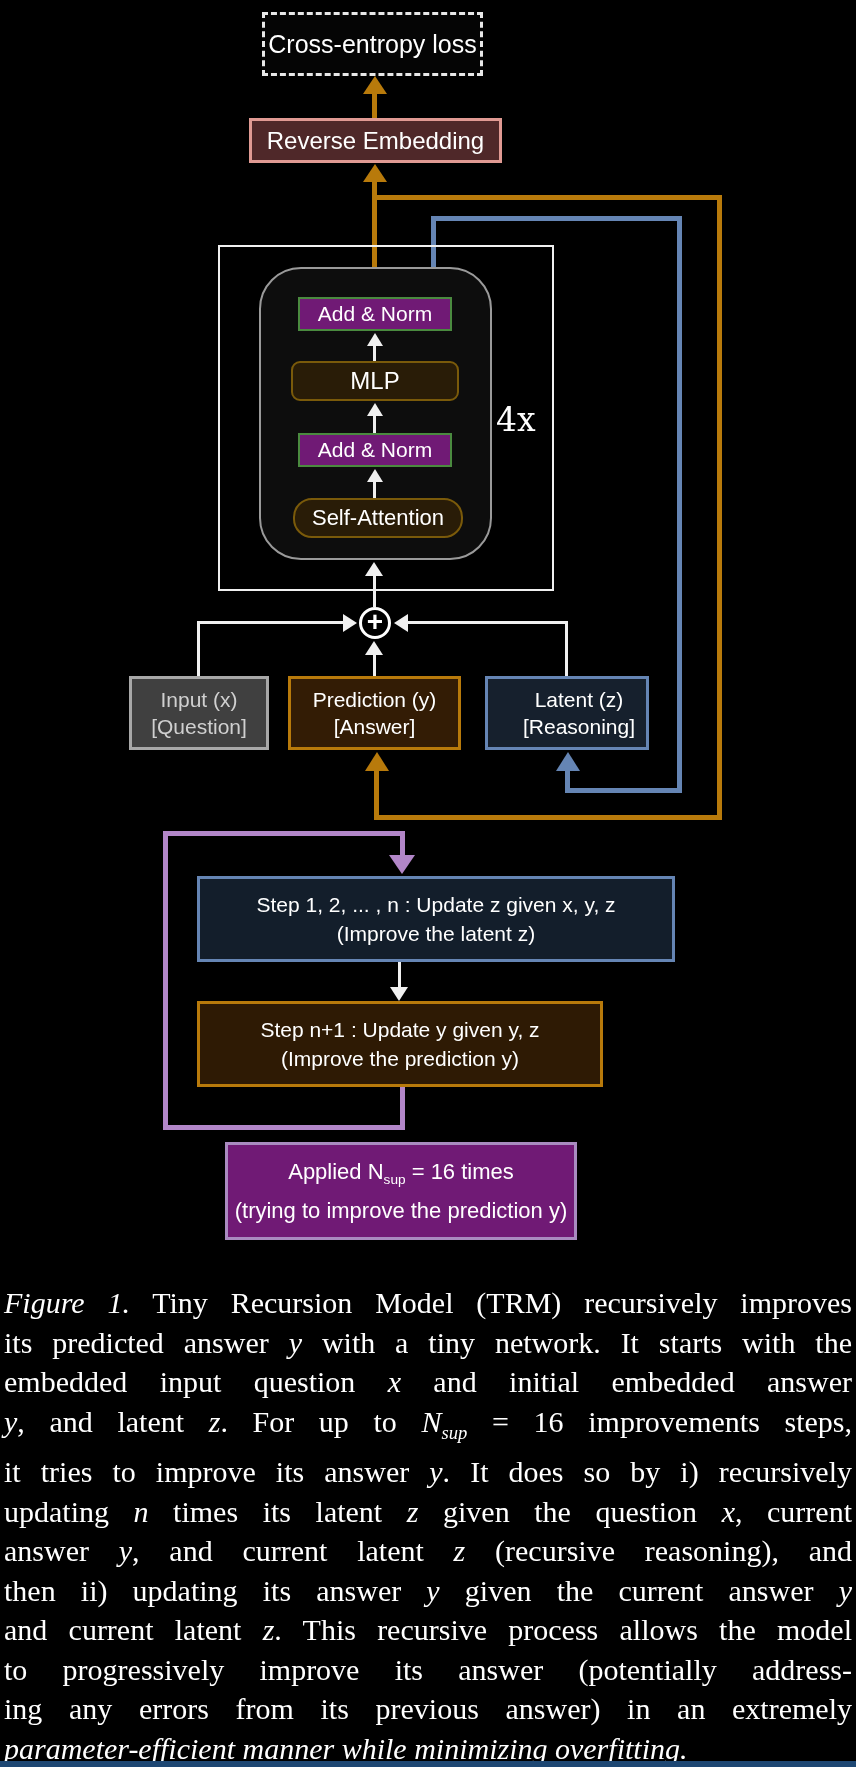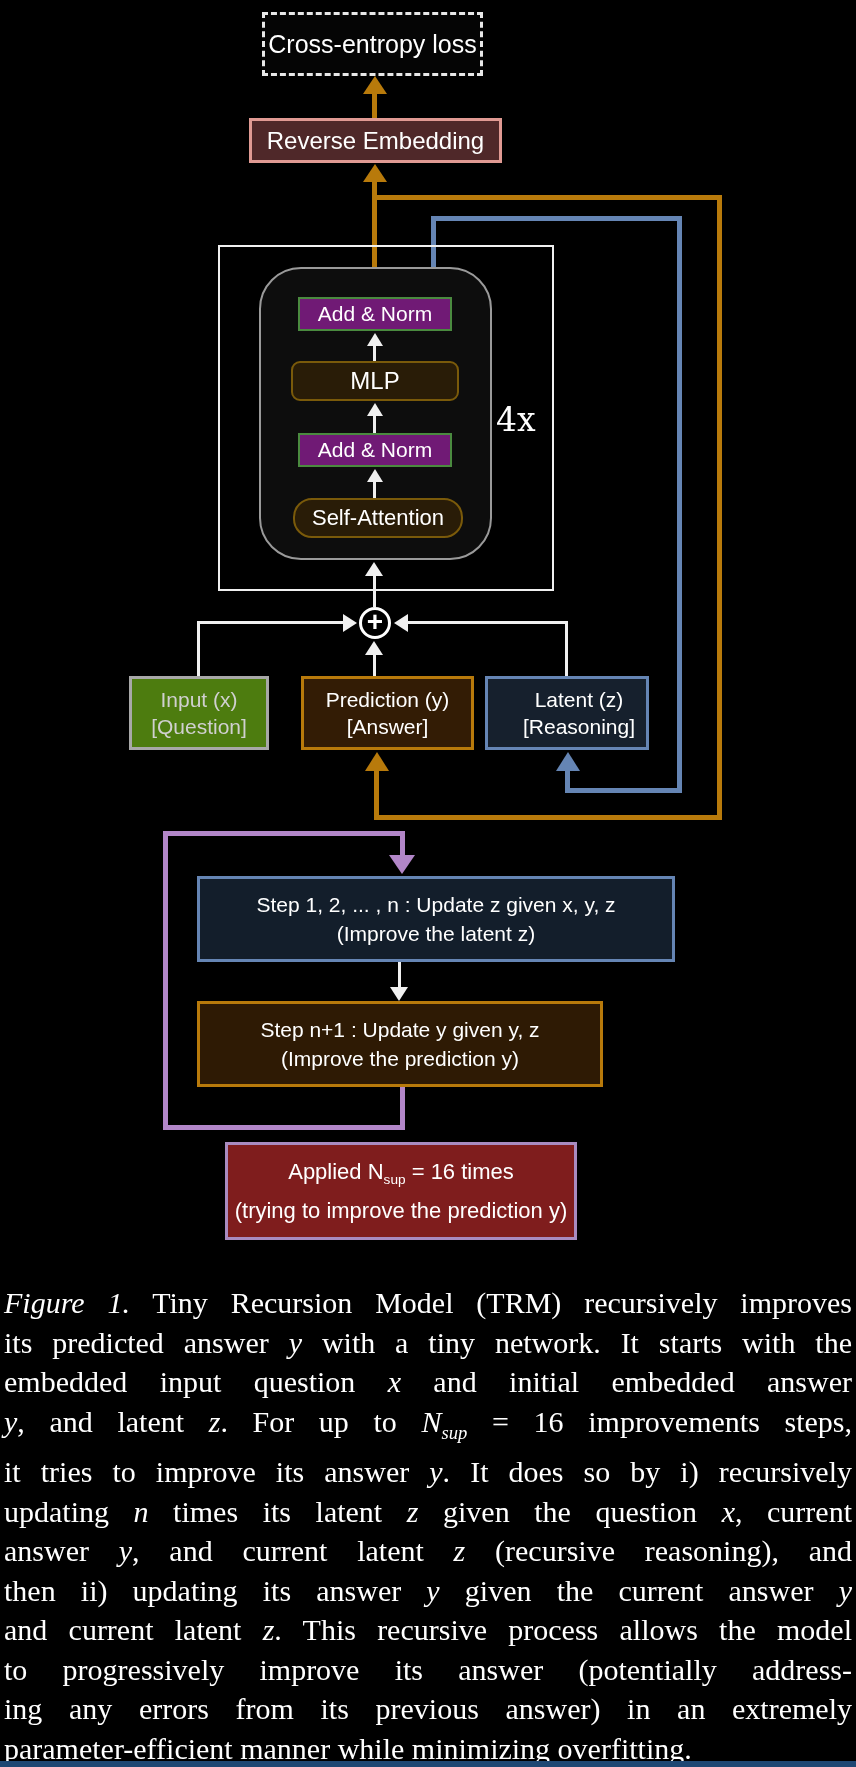--- a/index.html
+++ b/index.html
@@ -22,31 +22,31 @@
   .rev{background:#4f2829;border:3px solid #e09a93;font-size:24px;}
   .tframe{border:2px solid #f0f0f0;background:transparent;}
   .core{border:2px solid #9a9a9a;border-radius:42px;background:#0d0d0d;}
   .addnorm{background:#701a75;border:2px solid #4a8a3f;font-size:21px;}
   .mlpbox{background:#291c07;border:2px solid #7a5a0a;border-radius:9px;font-size:24px;}
   .sabox{background:#291c07;border:2px solid #7a5a0a;border-radius:19px;font-size:22px;}
   .fourx{color:#fff;font-family:"DejaVu Serif",serif;font-size:33px;}
   .plus-circle{position:absolute;width:32px;height:32px;border:3px solid #fff;border-radius:50%;
        background:#000;box-sizing:border-box;display:flex;align-items:center;justify-content:center;
        color:#fff;font-size:28px;font-weight:bold;line-height:1;padding-bottom:2px;}
-  .inputbox{background:#4d7c0f;border:3px solid #a8a8a8;color:#d0d0d0;font-size:21px;line-height:27px;}
+  .inputbox{background:#404040;border:3px solid #a8a8a8;color:#d0d0d0;font-size:21px;line-height:27px;}
   .predbox{background:#331c05;border:3px solid #b87a0b;font-size:21px;line-height:27px;}
   .latbox{background:#16202d;border:3px solid #6585b4;font-size:21px;line-height:27px;}
   .stepz{background:#131e2b;border:3px solid #6585b4;font-size:21px;line-height:29px;}
   .stepy{background:#2e1a04;border:3px solid #b87a0b;font-size:21px;line-height:29px;}
-  .applied{background:#7f1d1d;border:3px solid #a98bc0;font-size:22px;line-height:31px;}
+  .applied{background:#701a75;border:3px solid #a98bc0;font-size:22px;line-height:31px;}
   
   .caption{position:absolute;left:4px;top:1283px;width:848px;color:#fff;
            font-family:"Liberation Serif",serif;font-size:30px;}
   .cap-line{line-height:39.5px;text-align:justify;text-align-last:justify;white-space:nowrap;}
-  .cap-line.last{text-align-last:auto;}
+  .cap-line.last{text-align-last:auto;font-style:italic;}
   .it{font-style:italic;}
   sub{font-size:0.62em;}
   .bottom-strip{position:absolute;left:0;top:1761px;width:856px;height:6px;background:#1d4773;}
 </style>
 </head>
 <body>
 
 <div class="stage">
 
   <div class="box loss" style="left:262px;top:12px;width:221px;height:64px;">
@@ -119,21 +119,21 @@
   <div class="whline" style="left:398px;top:621px;width:168px;"></div>
   <div class="tri" style="left:394px;top:614px;border-top:9px solid transparent;border-bottom:9px solid transparent;border-right:14px solid #f0f0f0;"></div>
 
   <div class="wvline" style="left:373px;top:652px;height:24px;"></div>
   <div class="tri" style="left:365px;top:641px;border-left:9px solid transparent;border-right:9px solid transparent;border-bottom:14px solid #f0f0f0;"></div>
 
   <div class="box inputbox" style="left:129px;top:676px;width:140px;height:74px;">
     <span>Input (x)</span>
     <span>[Question]</span>
   </div>
-  <div class="box predbox" style="left:301px;top:676px;width:173px;height:74px;">
+  <div class="box predbox" style="left:288px;top:676px;width:173px;height:74px;">
     <span>Prediction (y)</span>
     <span>[Answer]</span>
   </div>
   <div class="box latbox" style="left:485px;top:676px;width:164px;height:74px;padding-left:24px;">
     <span>Latent (z)</span>
     <span>[Reasoning]</span>
   </div>
 
   <div class="vline purple" style="left:400px;top:1087px;height:43px;"></div>
   <div class="hline purple" style="left:163px;top:1125px;width:242px;"></div>

